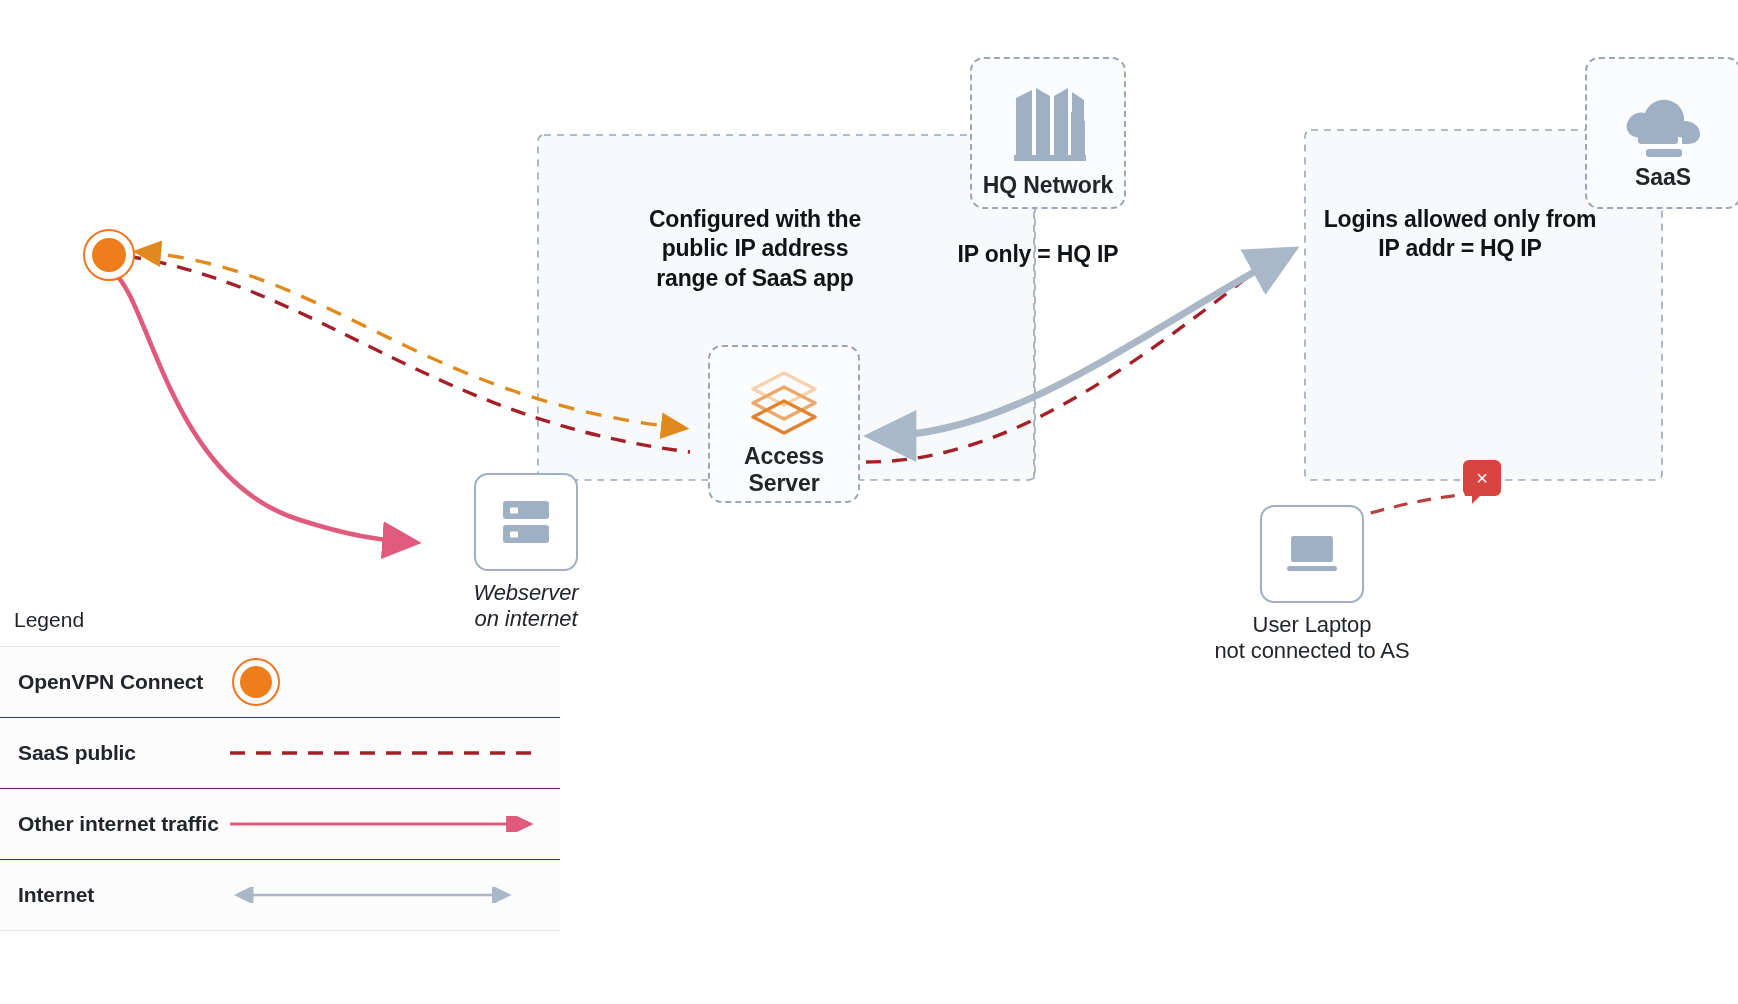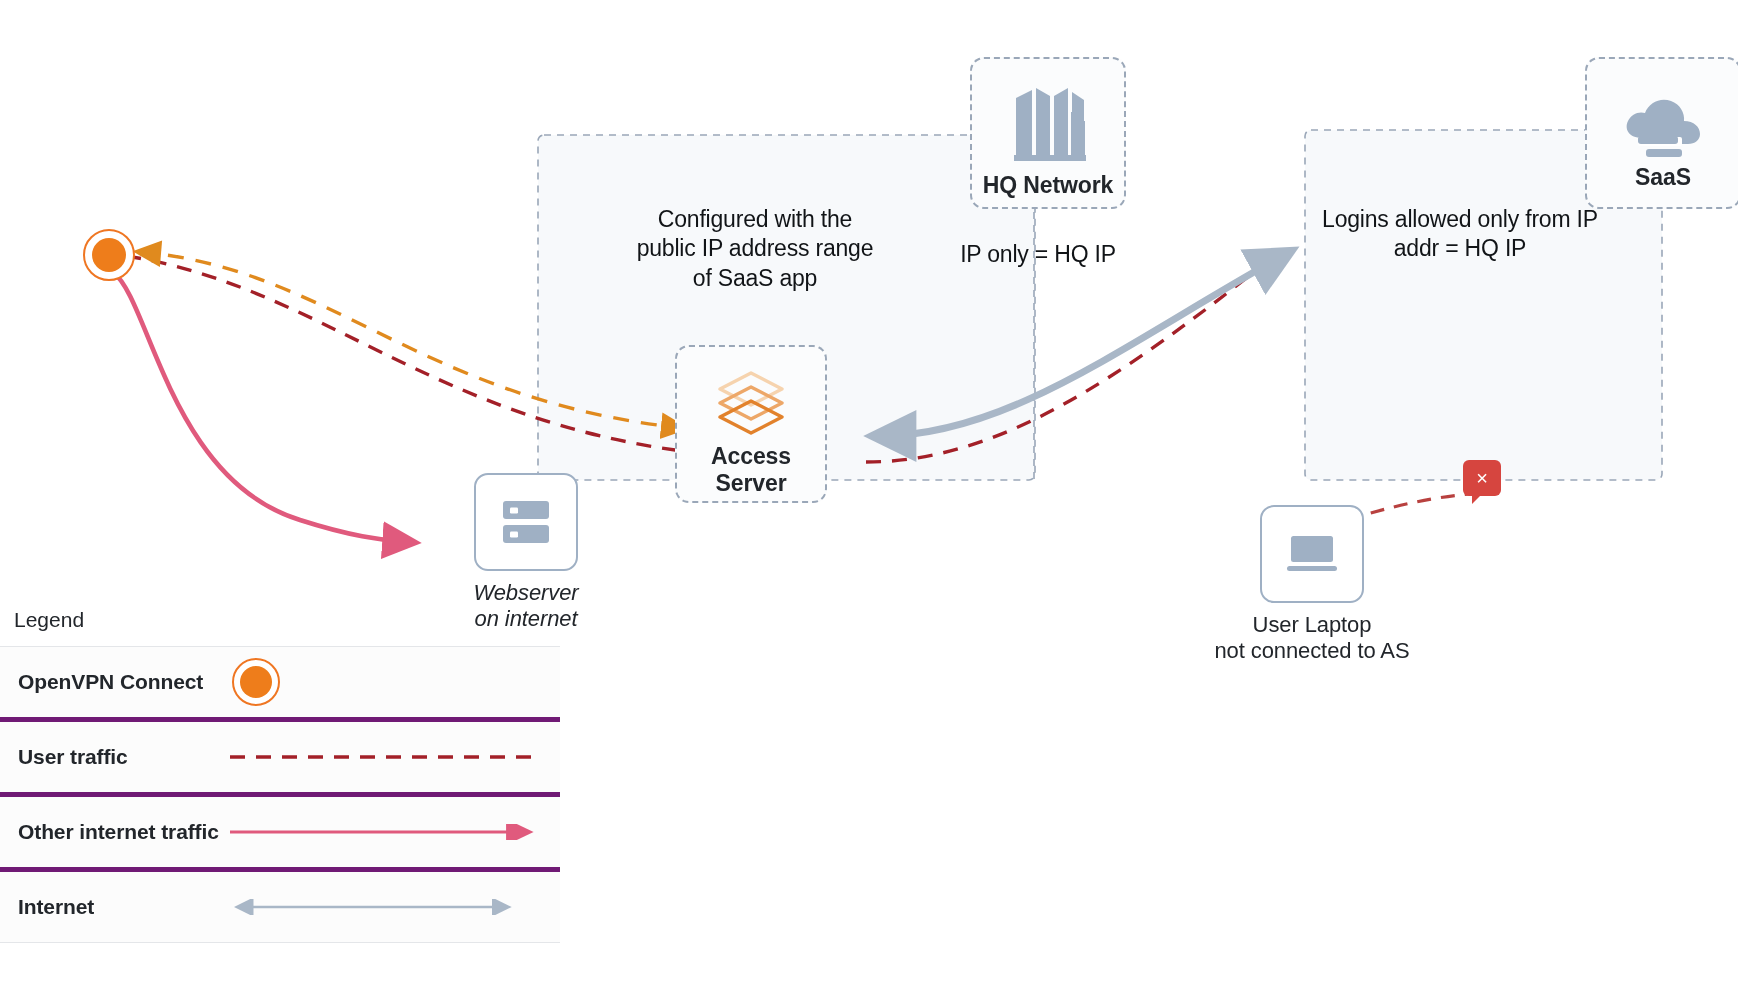--- a/index.html
+++ b/index.html
@@ -82,34 +82,34 @@
     padding-top: 14px;
   }
 
   #node-saas { left: 1583px; top: 57px; width: 160px; }
   #node-saas .node-chip {
     width: 156px; height: 152px;
     flex-direction: column;
     padding-top: 18px;
   }
 
-  #node-access-server { left: 673px; top: 345px; width: 156px; }
+  #node-access-server { left: 706px; top: 345px; width: 156px; }
   #node-access-server .node-chip {
     width: 152px; height: 158px;
     flex-direction: column;
     padding-top: 18px;
   }
 
   #node-user-laptop { left: 1192px; top: 505px; width: 240px; }
   #node-user-laptop .node-chip { width: 104px; height: 98px; }
 
   
   .annotation {
     position: absolute;
-    font-weight: 400;
+    font-weight: 700;
     font-size: 23px;
     line-height: 1.28;
     text-align: center;
     color: #111417;
     letter-spacing: -0.2px;
   }
   #anno-configured { left: 630px; top: 205px; width: 250px; }
   #anno-ip-hq      { left: 908px; top: 240px; width: 260px; }
   #anno-logins     { left: 1310px; top: 205px; width: 300px; }
 
@@ -169,21 +169,21 @@
     color: #22262b;
     padding: 0 0 14px 14px;
   }
   #legend-table {
     border-top: 1px solid #e4e6e9;
     background: #fcfcfc;
   }
   .legend-row {
     display: flex;
     align-items: center;
-    border-bottom: 5px solid #701a75;
+    border-bottom: 1px solid #701a75;
     min-height: 62px;
     padding: 4px 0;
   }
   .legend-row:last-child { border-bottom: 1px solid #e4e6e9; }
   .legend-label {
     width: 228px;
     padding-left: 18px;
     box-sizing: border-box;
     font-size: 21px;
     font-weight: 700;
@@ -351,21 +351,21 @@
       <div class="legend-row">
         <div class="legend-label">OpenVPN Connect</div>
         <div class="legend-sample">
           <div class="legend-dot">
             <div class="dot-core"></div>
           </div>
         </div>
       </div>
 
       <div class="legend-row">
-        <div class="legend-label">User traffic</div>
+        <div class="legend-label">SaaS public</div>
         <div class="legend-sample">
           <svg width="310" height="14" viewBox="0 0 310 14">
             <line x1="2" y1="7" x2="308" y2="7" stroke="#a32028" stroke-width="3.4" stroke-dasharray="15 11"></line>
           </svg>
         </div>
       </div>
 
 
       <div class="legend-row">
         <div class="legend-label">Other internet traffic</div>

